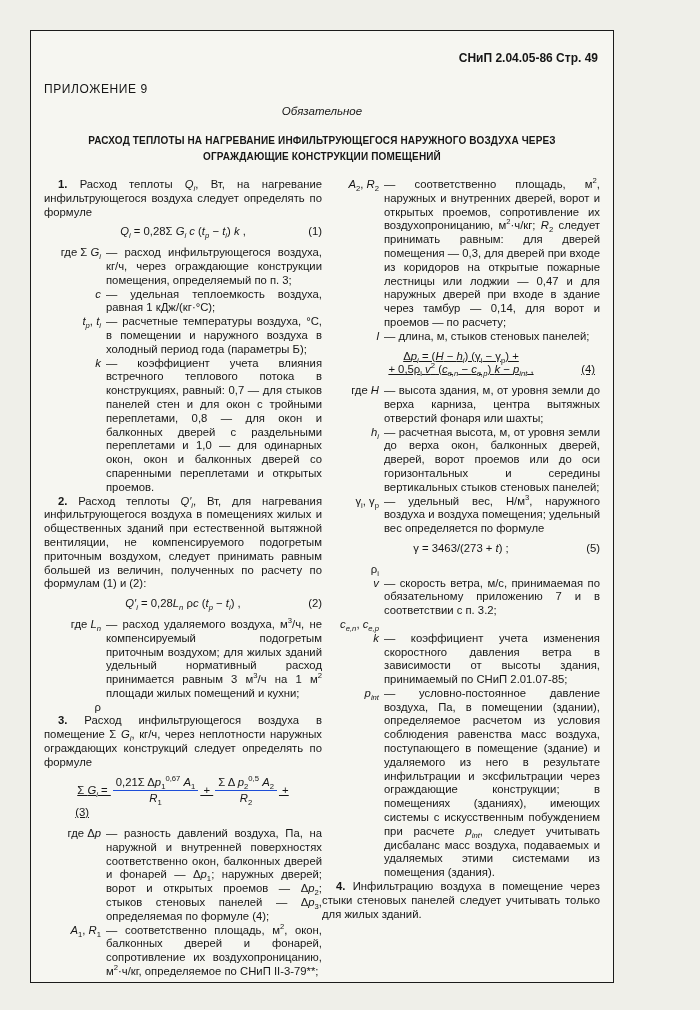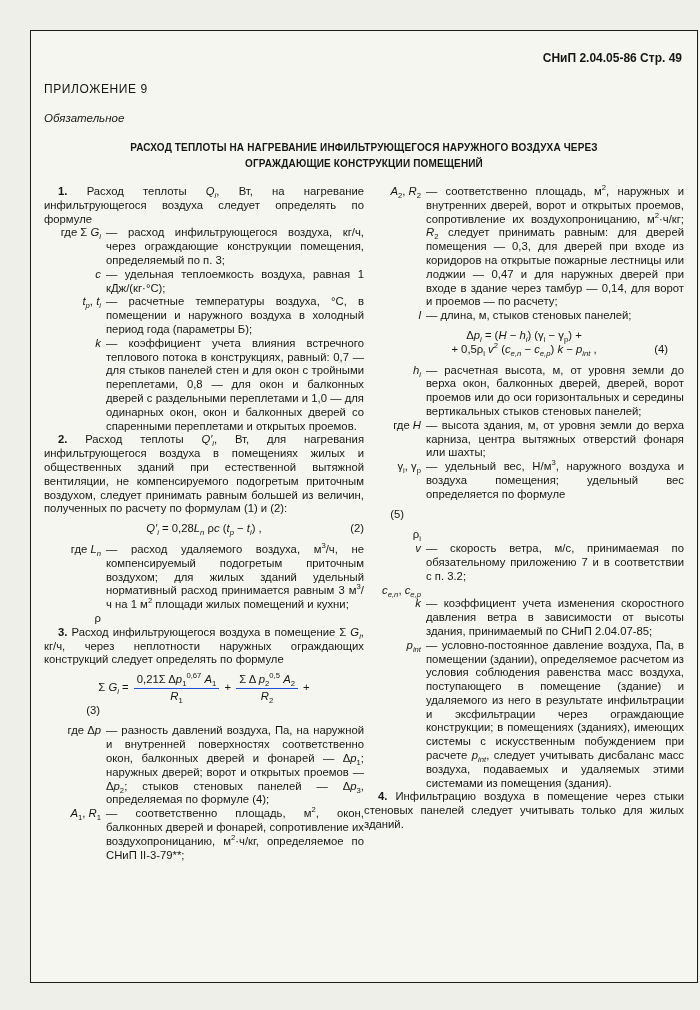--- a/index.html
+++ b/index.html
@@ -9,55 +9,55 @@
     background:#c6c6c1;
     font-family:"Liberation Sans", sans-serif;
     color:#161616;
     -webkit-font-smoothing:antialiased;
   }
   .page {
     position:absolute; inset:0;
     background:#efefe9;
   }
   .frame {
-    position:absolute; left:30px; top:30px; width:668px; height:953px;
+    position:absolute; left:30px; top:30px; width:584px; height:953px;
     border:1.5px solid #1b1b1b;
     background:#f6f6f1;
     padding:6px 13px 8px;
     overflow:hidden;
   }
   .doc-ref {
     margin-top:14px; margin-right:2px;
     text-align:right; font-weight:bold; font-size:12px;
   }
   .appx {
     margin-top:17px; font-size:12px; letter-spacing:0.6px;
   }
   .kind {
-    margin-top:16px; text-align:left; font-style:italic; font-size:11.5px;
+    margin-top:9px; text-align:center; font-style:italic; font-size:11.5px;
   }
   .title {
     margin:16px auto 0; max-width:512px;
     text-align:center; font-weight:bold; font-size:10px; line-height:15.5px;
     letter-spacing:0.15px;
   }
   .cols { display:flex; margin-top:14px; }
   .col { flex:1; min-width:0; font-size:11.3px; line-height:13.8px; text-align:justify; }
 
   .para { text-indent:14px; }
   .def { display:flex; }
   .dterm { flex:0 0 62px; padding-right:5px; text-align:right; white-space:nowrap; overflow:visible; }
   .dbody { flex:1; min-width:0; text-align:justify; }
 
   .formula, .fm-row { display:flex; align-items:center; }
   .formula { margin:6px 0 7px; }
   .formula::before, .fm-row::before { content:""; flex:0 0 20px; }
   .fbody { flex:1; text-align:center; white-space:nowrap; }
   .fnum { flex:0 0 20px; text-align:right; }
-  .formula-multi { margin:6px 16px 7px; }
+  .formula-multi { margin:6px 5px 7px;text-decoration:underline; }
   .formula-multi .fm-row { margin:0; }
   .fline { text-align:center; }
 
   sub, sup { font-size:0.68em; line-height:0; }
   i { font-style:italic; }
 
   .frac { display:inline-flex; flex-direction:column; vertical-align:middle; text-align:center; margin:0 2px; }
   .frac .fn { border-bottom:1px solid #1d4ed8; padding:0 3px 1px; }
   .frac .fd { padding-top:1px; }
 </style>
@@ -70,20 +70,24 @@
     <div class="doc-ref">СНиП 2.04.05-86 Стр. 49</div>
     <div class="appx">ПРИЛОЖЕНИЕ 9</div>
     <div class="kind">Обязательное</div>
     <h1 class="title">РАСХОД ТЕПЛОТЫ НА НАГРЕВАНИЕ ИНФИЛЬТРУЮЩЕГОСЯ НАРУЖНОГО ВОЗДУХА ЧЕРЕЗ ОГРАЖДАЮЩИЕ КОНСТРУКЦИИ ПОМЕЩЕНИЙ</h1>
 
     <div class="cols">
 
       <div class="col">
         <p class="para"><b>1.</b> Расход теплоты <i>Q<sub>i</sub></i>, Вт, на нагревание инфильтрующегося воздуха следует определять по формуле</p>
 
+        <div class="formula">
+          <span class="fbody"><i>Q<sub>i</sub></i> = 0,28Σ <i>G<sub>i</sub> c</i> (<i>t<sub>p</sub></i> − <i>t<sub>i</sub></i>) <i>k</i> ,</span>
+          <span class="fnum">(1)</span>
+        </div>
 
         <div class="def">
           <span class="dterm">где Σ <i>G<sub>i</sub></i></span>
           <span class="dbody">— расход инфильтрующегося воздуха, кг/ч, через ограждающие конструкции помещения, определяемый по п. 3;</span>
         </div>
         <div class="def">
           <span class="dterm"><i>c</i></span>
           <span class="dbody">— удельная теплоемкость воздуха, равная 1 кДж/(кг·°С);</span>
         </div>
         <div class="def">
@@ -147,49 +151,50 @@
 
         <div class="formula-multi">
           <div class="fline">Δ<i>p<sub>i</sub></i> = (<i>H</i> − <i>h<sub>i</sub></i>) (γ<sub>i</sub> − γ<sub>p</sub>) +</div>
           <div class="fm-row">
             <span class="fbody">+ 0,5ρ<sub>i</sub> <i>v</i><sup>2</sup> (<i>c<sub>e,n</sub></i> − <i>c<sub>e,p</sub></i>) <i>k</i> − <i>p<sub>int</sub></i> ,</span>
             <span class="fnum">(4)</span>
           </div>
         </div>
 
         <div class="def">
+          <span class="dterm">где <i>H</i></span>
+          <span class="dbody">— высота здания, м, от уровня земли до верха карниза, центра вытяжных отверстий фонаря или шахты;</span>
+        </div>
+        <div class="def">
           <span class="dterm"><i>h<sub>i</sub></i></span>
           <span class="dbody">— расчетная высота, м, от уровня земли до верха окон, балконных дверей, дверей, ворот проемов или до оси горизонтальных и середины вертикальных стыков стеновых панелей;</span>
         </div>
         <div class="def">
-          <span class="dterm">где <i>H</i></span>
-          <span class="dbody">— высота здания, м, от уровня земли до верха карниза, центра вытяжных отверстий фонаря или шахты;</span>
-        </div>
-        <div class="def">
           <span class="dterm">γ<sub>i</sub>, γ<sub>p</sub></span>
           <span class="dbody">— удельный вес, Н/м<sup>3</sup>, наружного воздуха и воздуха помещения; удельный вес определяется по формуле</span>
         </div>
 
         <div class="formula">
+          <span class="fbody">γ = 3463/(273 + <i>t</i>) ;</span>
           <span class="fnum">(5)</span>
         </div>
 
         <div class="def">
           <span class="dterm">ρ<sub>i</sub></span>
         </div>
         <div class="def">
           <span class="dterm"><i>v</i></span>
           <span class="dbody">— скорость ветра, м/с, принимаемая по обязательному приложению 7 и в соответствии с п. 3.2;</span>
         </div>
         <div class="def">
           <span class="dterm"><i>c<sub>e,n</sub></i>, <i>c<sub>e,p</sub></i></span>
         </div>
         <div class="def">
           <span class="dterm"><i>k</i></span>
-          <span class="dbody">— коэффициент учета изменения скоростного давления ветра в зависимости от высоты здания, принимаемый по СНиП 2.04.07-85;</span>
+          <span class="dbody">— коэффициент учета изменения скоростного давления ветра в зависимости от высоты здания, принимаемый по СНиП 2.01.07-85;</span>
         </div>
         <div class="def">
           <span class="dterm"><i>p<sub>int</sub></i></span>
           <span class="dbody">— условно-постоянное давление воздуха, Па, в помещении (здании), определяемое расчетом из условия соблюдения равенства масс воздуха, поступающего в помещение (здание) и удаляемого из него в результате инфильтрации и эксфильтрации через ограждающие конструкции; в помещениях (зданиях), имеющих системы с искусственным побуждением при расчете <i>p<sub>int</sub></i>, следует учитывать дисбаланс масс воздуха, подаваемых и удаляемых этими системами из помещения (здания).</span>
         </div>
 
         <p class="para"><b>4.</b> Инфильтрацию воздуха в помещение через стыки стеновых панелей следует учитывать только для жилых зданий.</p>
       </div>
 
     </div>

